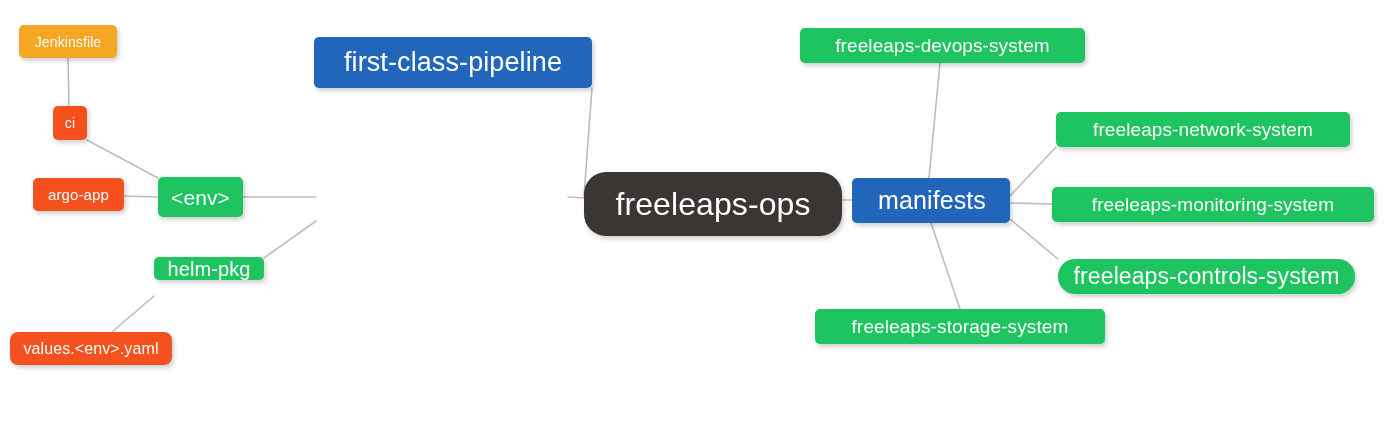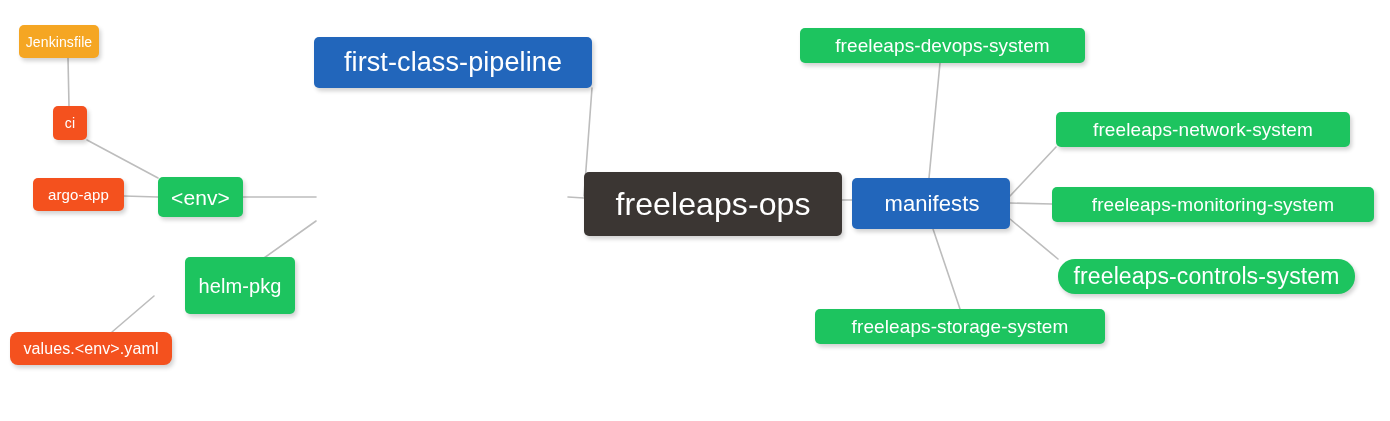--- a/index.html
+++ b/index.html
@@ -56,27 +56,27 @@
       <path d="M 158 178 L 87 140" stroke="#bdbdbd" stroke-width="1.6" fill="none" stroke-linecap="round"></path>
       <path d="M 158 197 L 124 196" stroke="#bdbdbd" stroke-width="1.6" fill="none" stroke-linecap="round"></path>
       <path d="M 69 106 L 68 58" stroke="#bdbdbd" stroke-width="1.6" fill="none" stroke-linecap="round"></path>
       <path d="M 154 296 L 112 332" stroke="#bdbdbd" stroke-width="1.6" fill="none" stroke-linecap="round"></path>
       <path d="M 929 178 L 940 63" stroke="#bdbdbd" stroke-width="1.6" fill="none" stroke-linecap="round"></path>
       <path d="M 1010 196 L 1056 147" stroke="#bdbdbd" stroke-width="1.6" fill="none" stroke-linecap="round"></path>
       <path d="M 1010 203 L 1052 204" stroke="#bdbdbd" stroke-width="1.6" fill="none" stroke-linecap="round"></path>
       <path d="M 1010 219 L 1058 259" stroke="#bdbdbd" stroke-width="1.6" fill="none" stroke-linecap="round"></path>
       <path d="M 931 223 L 960 309" stroke="#bdbdbd" stroke-width="1.6" fill="none" stroke-linecap="round"></path>
     </svg>
-<div class="node" style="left: 19px; top: 25px; width: 80px; height: 33px; background: rgb(245, 166, 35); font-size: 14px; color: rgb(255, 255, 255);">Jenkinsfile</div>
+<div class="node" style="left: 19px; top: 25px; width: 98px; height: 33px; background: rgb(245, 166, 35); font-size: 14px; color: rgb(255, 255, 255);">Jenkinsfile</div>
     <div class="node" style="left: 53px; top: 106px; width: 34px; height: 34px; background: rgb(244, 81, 30); font-size: 14px; color: rgb(255, 255, 255);">ci</div>
     <div class="node" style="left: 33px; top: 178px; width: 91px; height: 33px; background: rgb(244, 81, 30); font-size: 15px; color: rgb(255, 255, 255);">argo-app</div>
     <div class="node" style="left: 158px; top: 177px; width: 85px; height: 40px; background: rgb(29, 196, 95); font-size: 21px; color: rgb(255, 255, 255);">&lt;env&gt;</div>
-    <div class="node" style="left: 154px; top: 257px; width: 110px; height: 57px; background: rgb(29, 196, 95); font-size: 20px; color: rgb(255, 255, 255); margin-left: 31px;">helm-pkg</div>
+    <div class="node" style="left: 154px; top: 257px; width: 110px; height: 23px; background: rgb(29, 196, 95); font-size: 20px; color: rgb(255, 255, 255);">helm-pkg</div>
     <div class="node" style="left: 10px; top: 332px; width: 162px; height: 33px; background: rgb(244, 81, 30); font-size: 16px; color: rgb(255, 255, 255); border-radius: 8px;">values.&lt;env&gt;.yaml</div>
     <div class="node" style="left: 314px; top: 37px; width: 278px; height: 51px; background: rgb(34, 102, 187); font-size: 27px; color: rgb(255, 255, 255);">first-class-pipeline</div>
-    <div class="node" style="left: 584px; top: 172px; width: 258px; height: 64px; background: rgb(59, 54, 51); font-size: 32px; color: rgb(255, 255, 255);">freeleaps-ops</div>
-    <div class="node" style="left: 852px; top: 178px; width: 158px; height: 51px; background: rgb(34, 102, 187); font-size: 22px; color: rgb(255, 255, 255); padding-left: 12px;">manifests</div>
+    <div class="node" style="left: 584px; top: 172px; width: 258px; height: 64px; background: rgb(59, 54, 51); font-size: 32px; color: rgb(255, 255, 255); border-radius: 22px;">freeleaps-ops</div>
+    <div class="node" style="left: 852px; top: 178px; width: 158px; height: 45px; background: rgb(34, 102, 187); font-size: 25px; color: rgb(255, 255, 255); padding-left: 12px;">manifests</div>
     <div class="node" style="left: 800px; top: 28px; width: 285px; height: 35px; background: rgb(29, 196, 95); font-size: 19px; color: rgb(255, 255, 255);">freeleaps-devops-system</div>
     <div class="node" style="left: 1056px; top: 112px; width: 294px; height: 35px; background: rgb(29, 196, 95); font-size: 19px; color: rgb(255, 255, 255);">freeleaps-network-system</div>
     <div class="node" style="left: 1052px; top: 187px; width: 322px; height: 35px; background: rgb(29, 196, 95); font-size: 19px; color: rgb(255, 255, 255);">freeleaps-monitoring-system</div>
     <div class="node" style="left: 1058px; top: 259px; width: 297px; height: 35px; background: rgb(29, 196, 95); font-size: 23px; color: rgb(255, 255, 255); border-radius: 17px;">freeleaps-controls-system</div>
     <div class="node" style="left: 815px; top: 309px; width: 290px; height: 35px; background: rgb(29, 196, 95); font-size: 19px; color: rgb(255, 255, 255);">freeleaps-storage-system</div>
   </div>
 
 </body></html>

